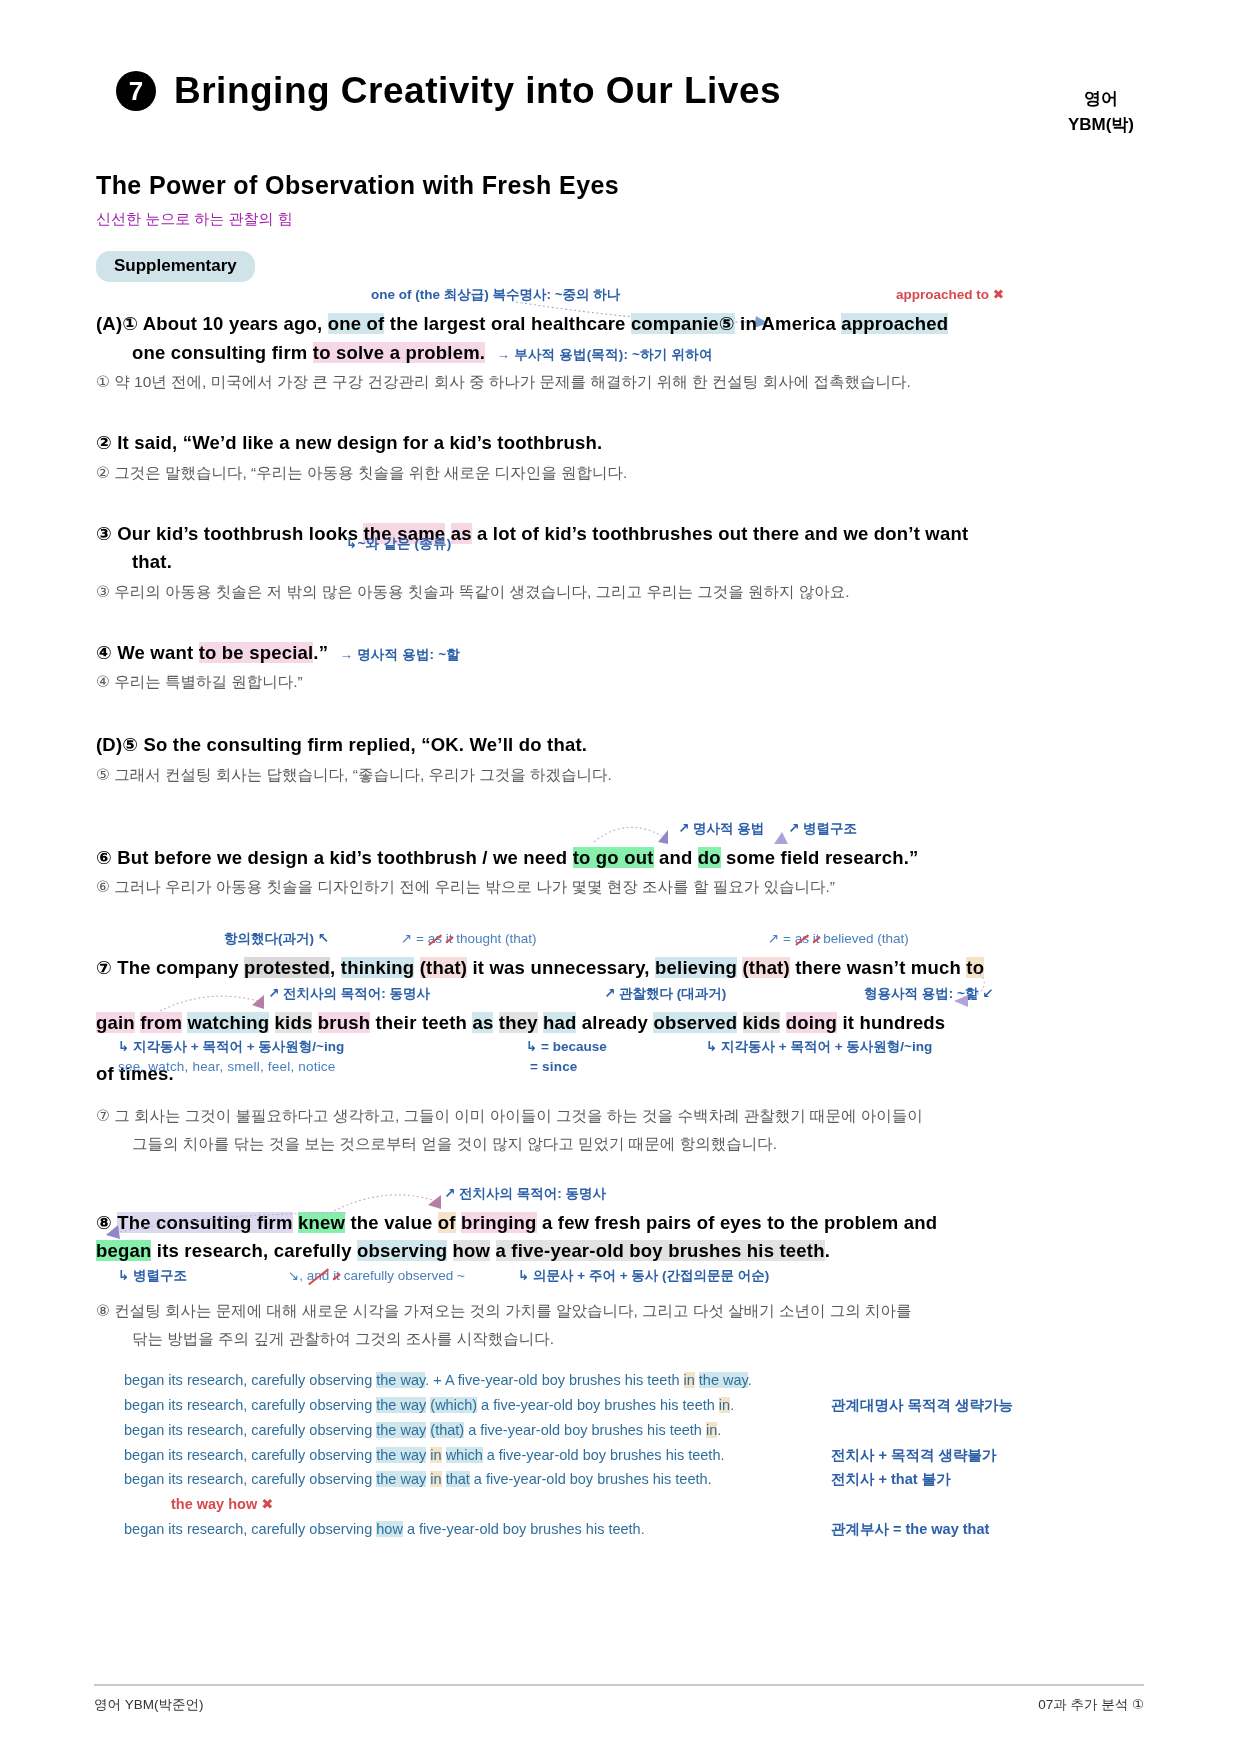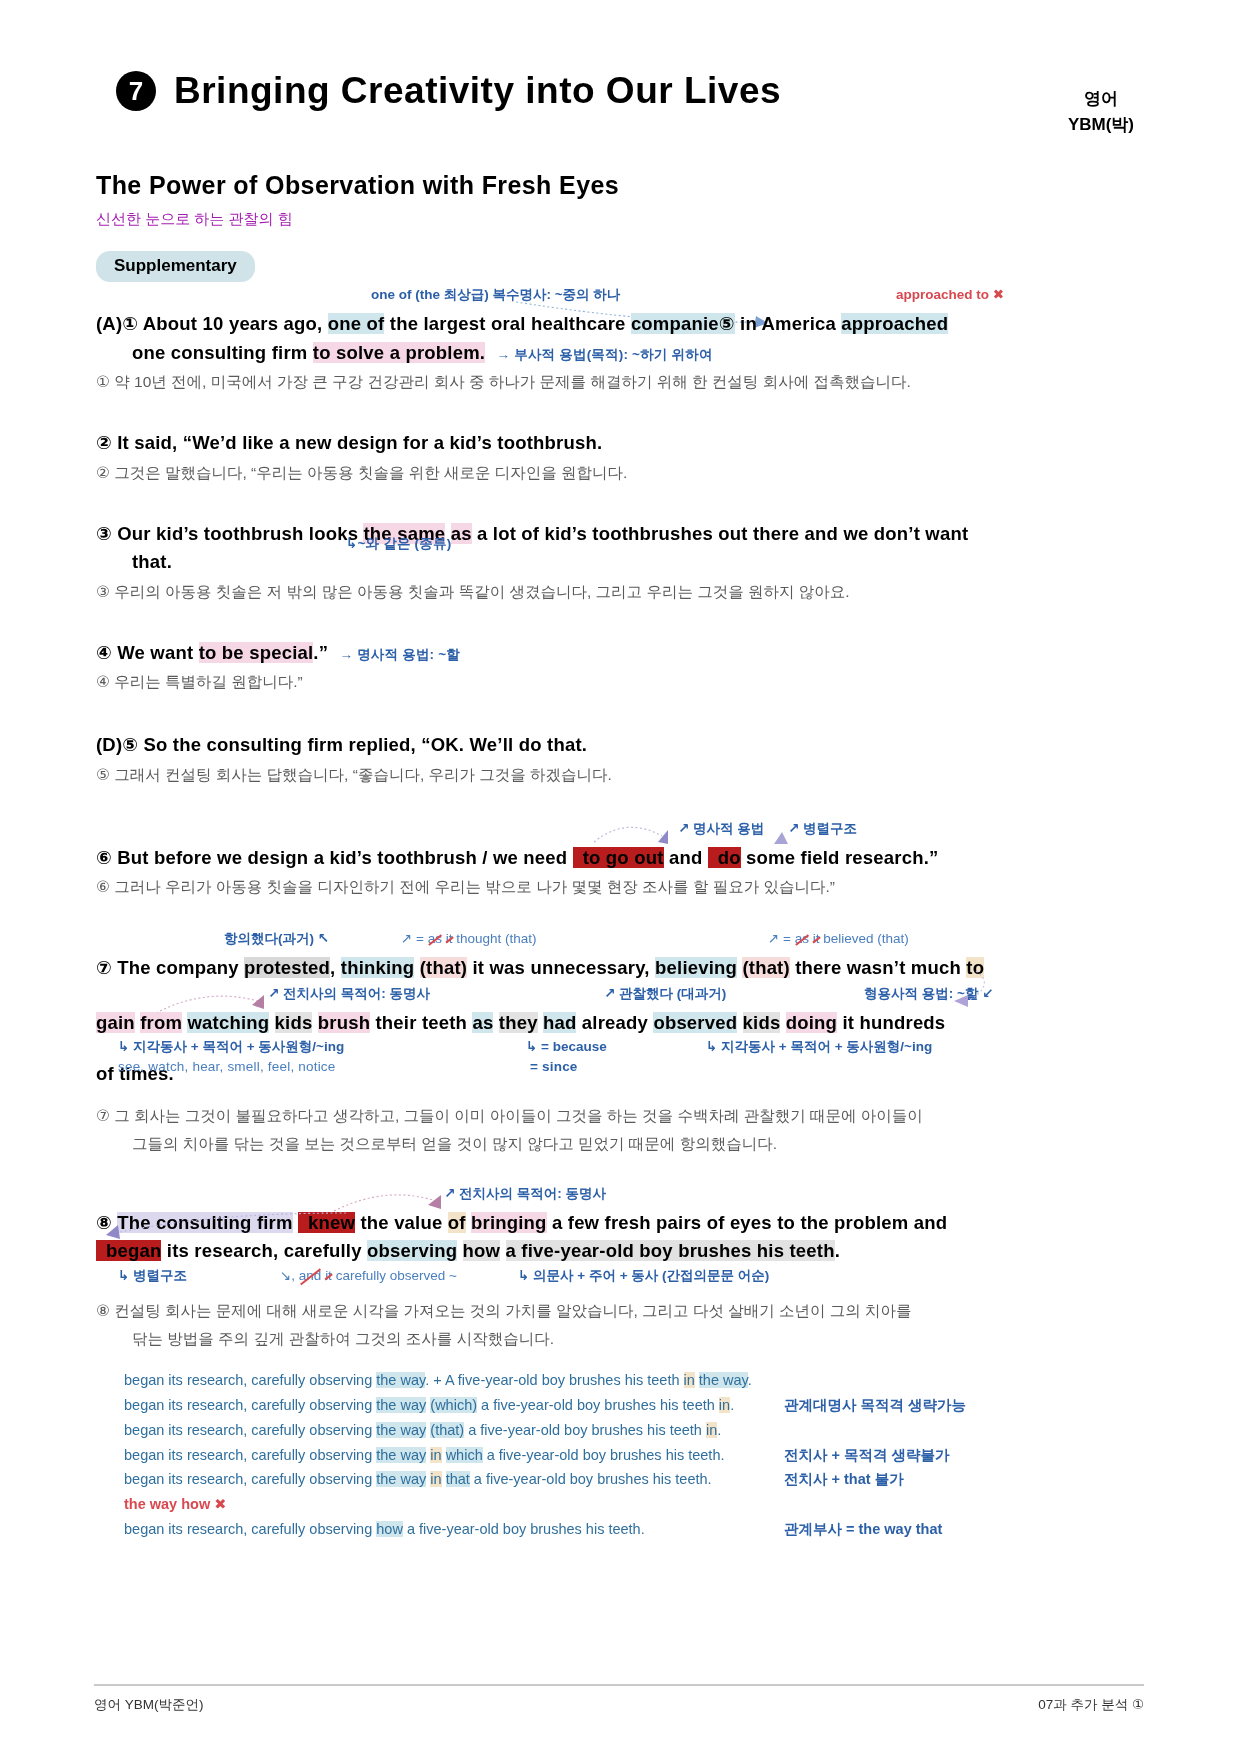--- a/index.html
+++ b/index.html
@@ -100,21 +100,21 @@
     color: #5a5a5a;
     line-height: 1.6;
     margin-top: 3px;
   }
   .indent { padding-left: 36px; }
 
   
   .hl-blue   { background: #cfe7ec; }
   .hl-pink   { background: #f6d7e6; }
   .hl-rose   { background: #f7dcdc; }
-  .hl-purple { background: #b91c1c; padding-left: 10px; }
+  .hl-purple { background: #86efac; }
   .hl-gray   { background: #d9d9d9; }
   .hl-gray2  { background: #e2e2e2; }
   .hl-tan    { background: #f3e3c8; }
   .hl-lav    { background: #dcd9ef; }
 
   
   .note {
     font-size: 13.5px;
     font-weight: bold;
     color: #2b5fa8;
@@ -161,21 +161,21 @@
   
   .variants {
     margin-top: 16px;
     padding-left: 28px;
     font-size: 14.5px;
     color: #2f6f9e;
     line-height: 1.72;
   }
   .vrow { display: flex; align-items: baseline; }
   .vsent { width: 660px; white-space: nowrap; }
-  .vnote { color: #2b5fa8; font-weight: bold; white-space: nowrap; }
+  .vnote { color: #2b5fa8; font-weight: bold; white-space: nowrap; margin-left: 47px; }
   .vnote.red { color: #d8494f; }
   .vhl-blue { background: #cfe7ec; }
   .vhl-tan  { background: #f3e3c8; }
 
   
   .footer {
     position: absolute;
     left: 94px; right: 96px;
     bottom: 38px;
   }
@@ -394,21 +394,21 @@
       <span class="hl-blue">observing</span>
       <span class="hl-gray2">how</span>
       <span class="hl-gray2">a five-year-old boy brushes his teeth</span><span>.</span>
       <svg class="anno" style="left:0; top:-26px; width:100%; height:30px;">
         <path d="M 20 22 Q 110 2 250 2" stroke="#b9b4e0" stroke-width="1.1" fill="none" stroke-dasharray="2,2.5"></path>
         <polygon points="22,14 10,24 24,28" fill="#8f8ac7"></polygon>
       </svg>
     </div>
     <div class="noterow" style="height:22px; margin-top:3px;">
       <span class="note abs" style="left:22px; top:-2px;">↳ 병렬구조</span>
-      <span class="note-lt abs" style="left:184px; top:-2px;">
+      <span class="note-lt abs" style="left:192px; top:-2px;">
         <span>↘, </span><span class="strike">and</span>
         <span class="strike">it</span> carefully observed ~
       </span>
       <span class="note abs" style="left:422px; top:-2px;">↳ 의문사 + 주어 + 동사 (간접의문문 어순)</span>
     </div>
     <div class="kor" style="margin-top:8px;">⑧ 컨설팅 회사는 문제에 대해 새로운 시각을 가져오는 것의 가치를 알았습니다, 그리고 다섯 살배기 소년이 그의 치아를</div>
     <div class="kor indent">닦는 방법을 주의 깊게 관찰하여 그것의 조사를 시작했습니다.</div>
   </div>
 
   

